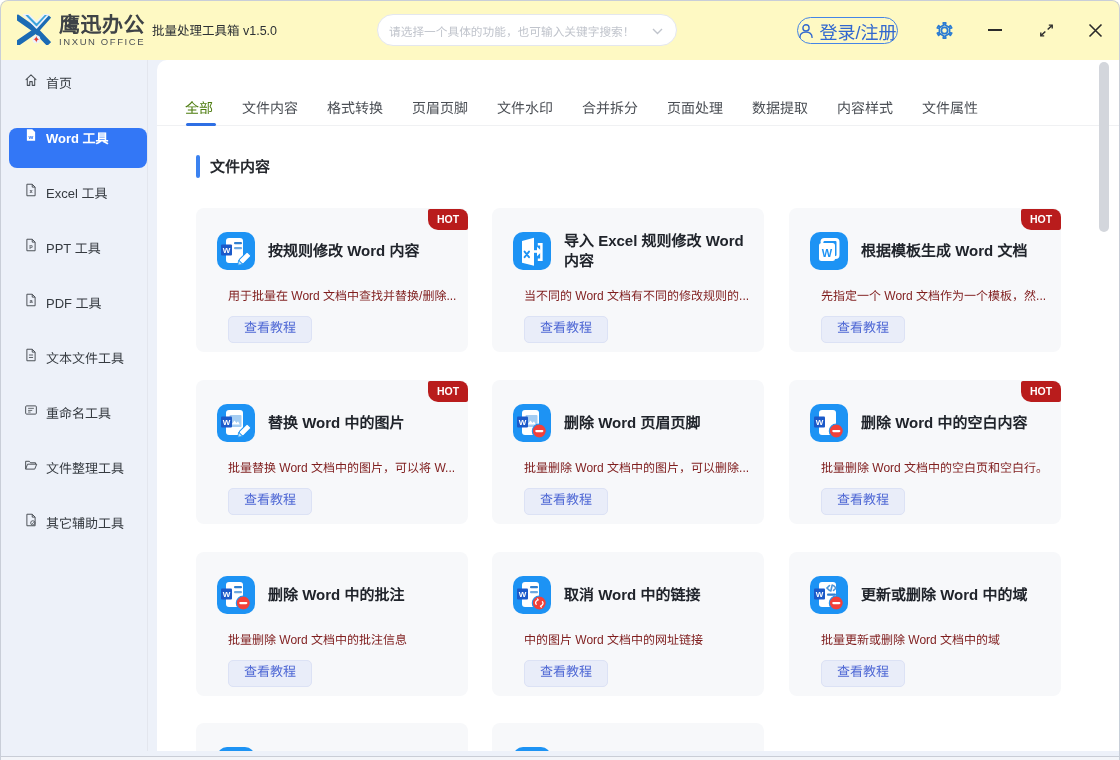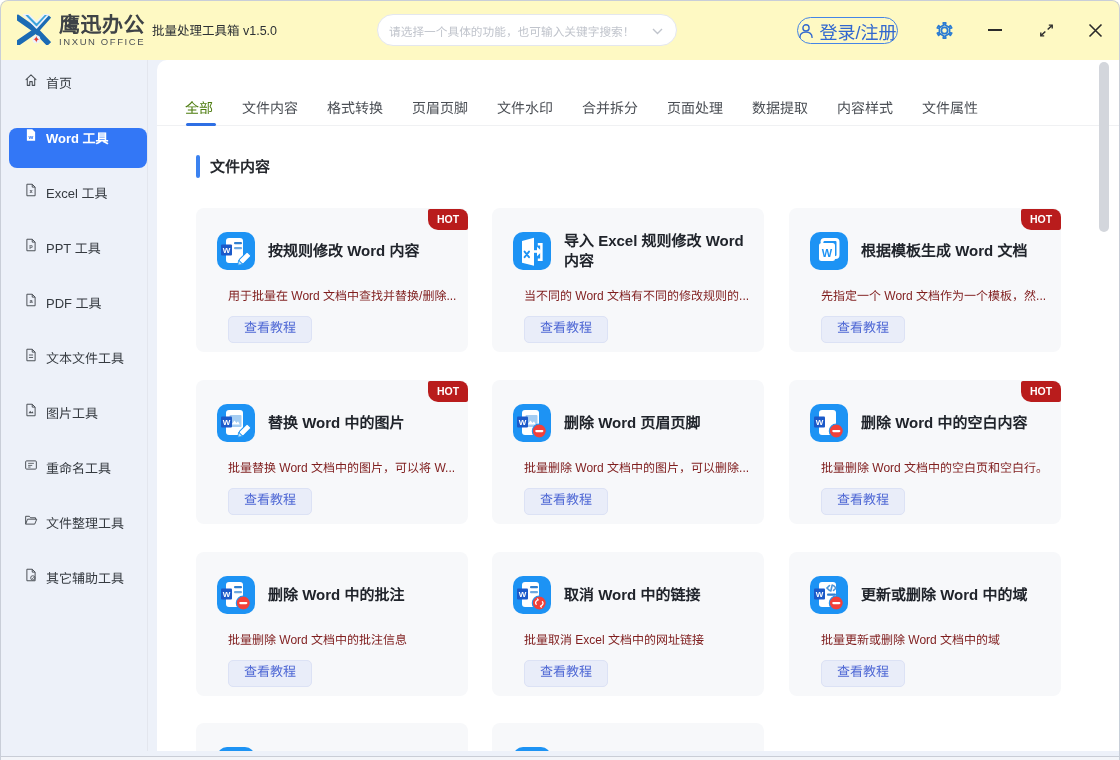--- a/index.html
+++ b/index.html
@@ -143,28 +143,20 @@
         </svg>
         <span>PDF 工具</span>
       </div>
 <div class="mi">
         <svg width="14" height="14" viewBox="0 0 17 17">
           <path d="M3.5 1.5 H10 L13.5 5 V15.5 H3.5 Z" fill="none" stroke="#4b5056" stroke-width="1.2" stroke-linejoin="round"></path>
           <path d="M10 1.5 V5 H13.5" fill="none" stroke="#4b5056" stroke-width="1.2"></path>
           <path d="M6 8.5 H11 M6 11.5 H11" stroke="#4b5056" stroke-width="1.1"></path>
         </svg>
         <span>文本文件工具</span>
-      </div>
-<div class="mi">
-        <svg width="14" height="14" viewBox="0 0 17 17">
-          <path d="M3.5 1.5 H10 L13.5 5 V15.5 H3.5 Z" fill="none" stroke="#4b5056" stroke-width="1.2" stroke-linejoin="round"></path>
-          <path d="M10 1.5 V5 H13.5" fill="none" stroke="#4b5056" stroke-width="1.2"></path>
-          <path d="M5.5 12.5 L7.5 9.5 L9 11.5 L10.3 10 L11.5 12.5 Z" fill="#4b5056"></path>
-        </svg>
-        <span>图片工具</span>
       </div>
 <div class="mi">
         <svg width="14" height="14" viewBox="0 0 17 17">
           <rect x="2" y="3.5" width="13" height="10" rx="1.2" fill="none" stroke="#4b5056" stroke-width="1.2"></rect>
           <path d="M5 6.5 H12 M5 9 H10 M5 11 H8" stroke="#4b5056" stroke-width="1"></path>
         </svg>
         <span>重命名工具</span>
       </div>
 <div class="mi">
         <svg width="14" height="14" viewBox="0 0 17 17">
@@ -332,21 +324,21 @@
               <g stroke="#fff" stroke-width="1.3" fill="none" stroke-linecap="round">
                 <path d="M23.2 28.3 a2.1 2.1 0 0 1 0-3 l1.2-1.2"></path>
                 <path d="M29.4 25.7 a2.1 2.1 0 0 1 0 3 l-1.2 1.2"></path>
                 <path d="M25.2 23.9 l-0.8-1 M27.5 30.1 l0.8 1"></path>
               </g>
               <rect x="4" y="12.5" width="11" height="11" rx="1" fill="#1b59c9"></rect>
               <text x="9.5" y="20.8" font-size="8" font-weight="bold" fill="#fff" text-anchor="middle" font-family="Liberation Sans,sans-serif">W</text>
             </svg>
             <div class="ct">取消 Word 中的链接</div>
           </div>
-<div class="cd">批量取消 Excel 文档中的网址链接</div>
+<div class="cd">中的图片 Word 文档中的网址链接</div>
 <div class="cbtn">查看教程</div>
 </div>
 <div class="card" style="left:632px;top:492px">
 <div class="chead">
             <svg width="38" height="38" viewBox="0 0 38 38">
               <rect width="38" height="38" rx="10" fill="#1d93f4"></rect>
               <rect x="9" y="6" width="17" height="25" rx="3" fill="#fff"></rect>
               <g stroke="#4b94d8" stroke-width="1.6" fill="none" stroke-linecap="round">
                 <path d="M19.5 9.5 L17 12 L19.5 14.5 M23.5 9.5 L26 12 L23.5 14.5 M22.2 9 L20.8 15"></path>
               </g>

